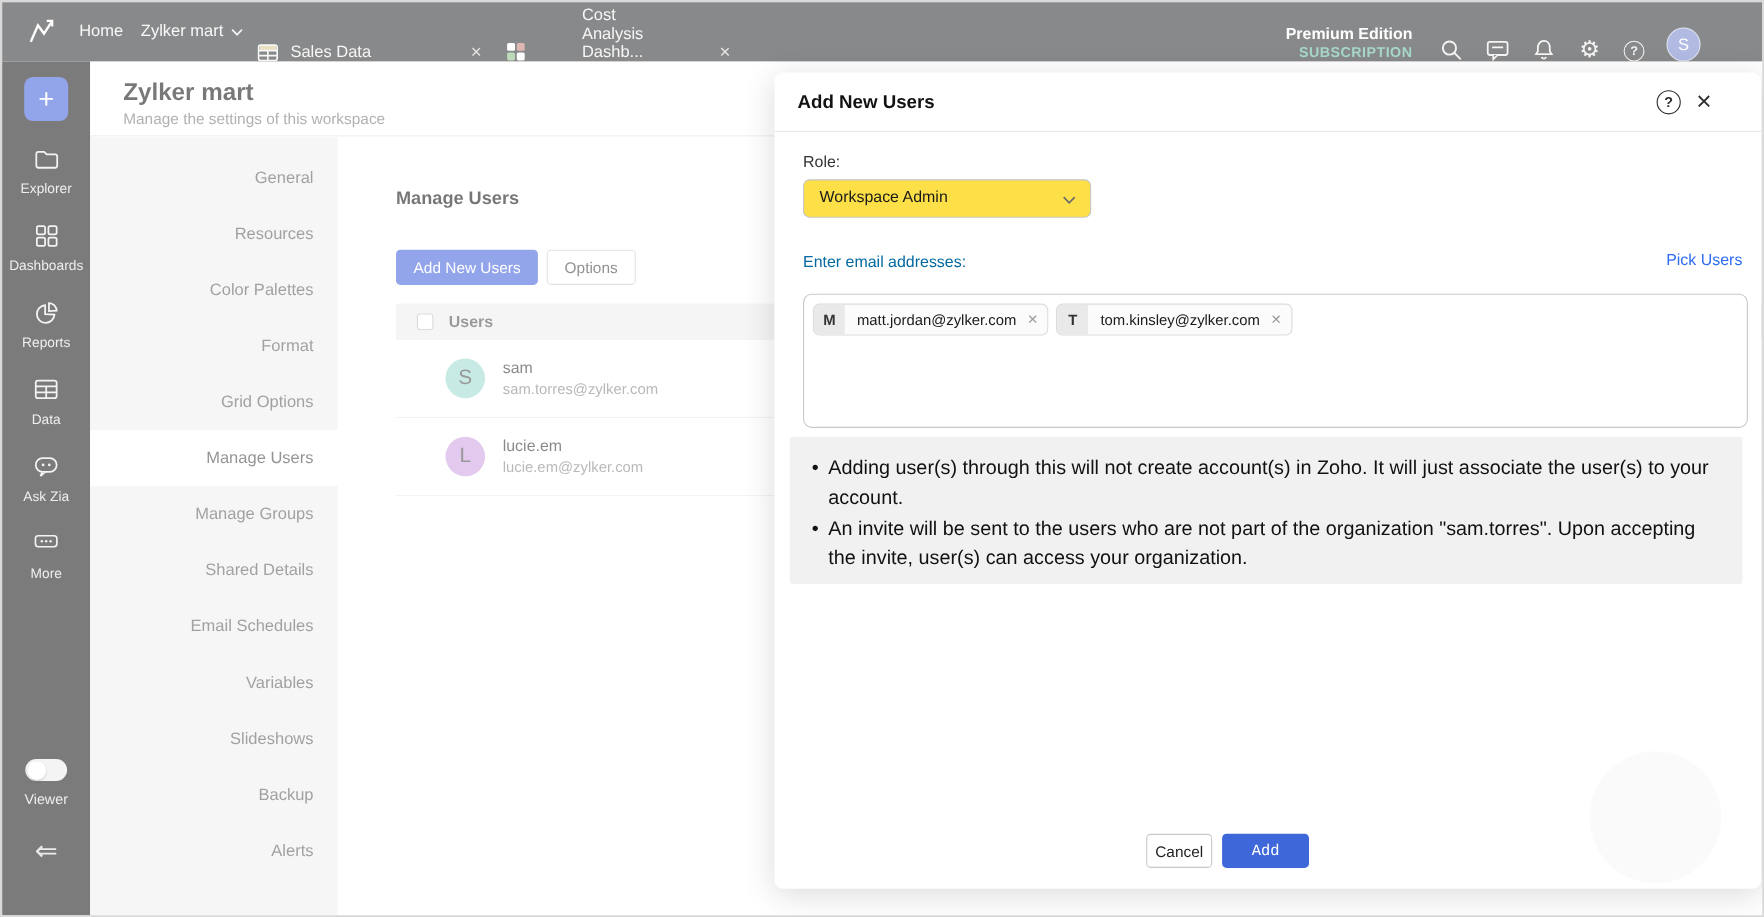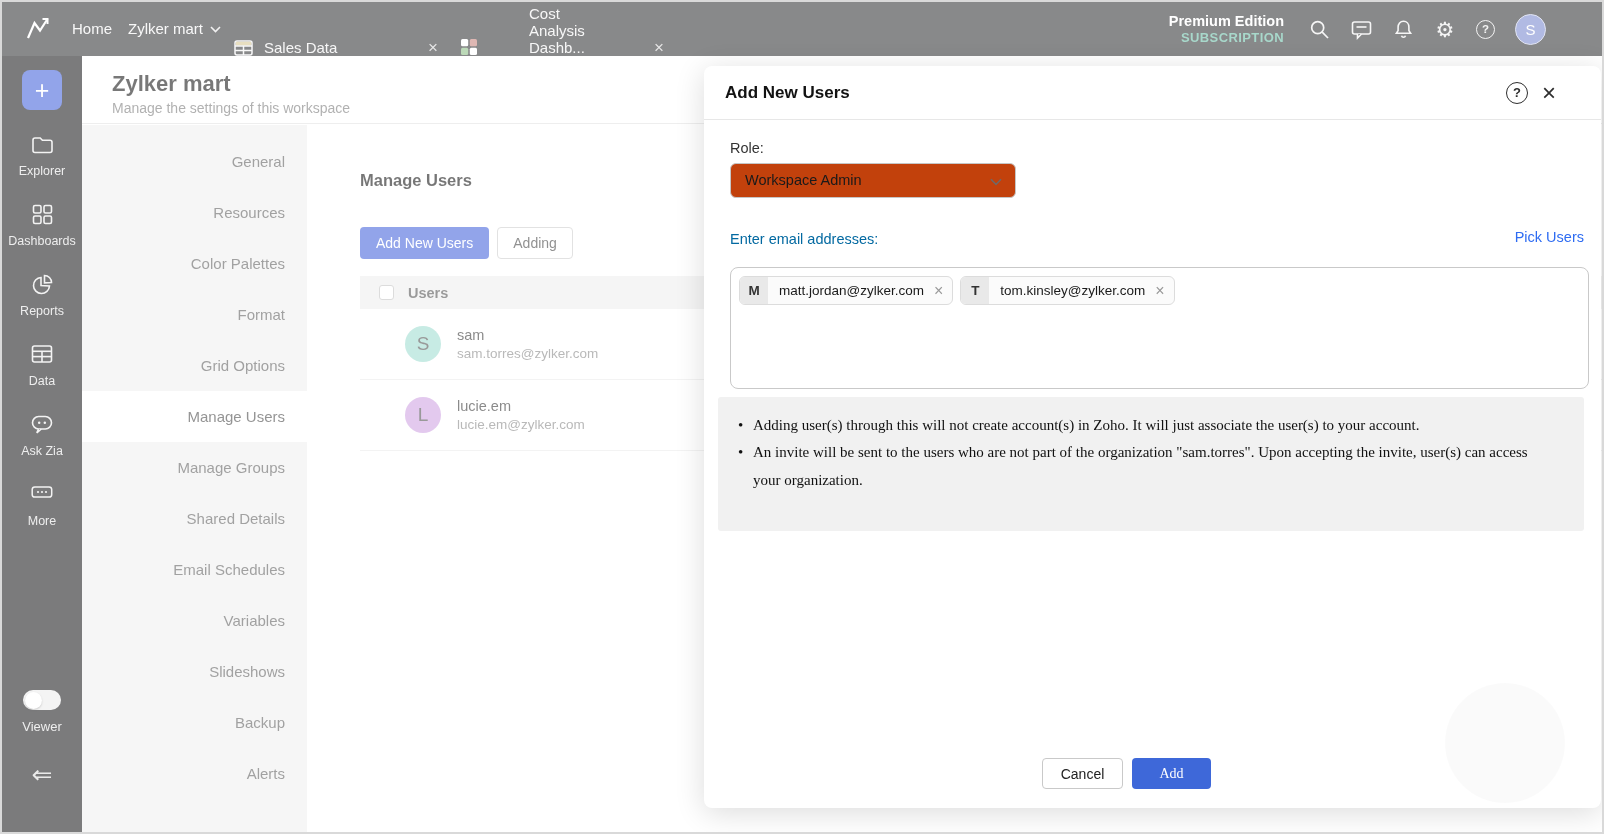--- a/index.html
+++ b/index.html
@@ -12,21 +12,21 @@
   .topbar { position:absolute; left:0; top:0; right:0; height:54px; background:#3a3b3d; z-index:1; }
   .tb-logo { position:absolute; left:22px; top:13px; width:28px; height:28px; }
   .tb-home { position:absolute; left:70px; top:0; line-height:54px; color:#f4f4f4; font-size:15px; cursor:pointer; }
   .tb-wsmenu { position:absolute; left:126px; top:0; line-height:54px; color:#f4f4f4; font-size:15px; cursor:pointer; display:flex; align-items:center; height:54px; }
   .tb-wsmenu svg { margin-left:7px; }
   .tb-tab { position:absolute; top:0; height:54px; display:flex; align-items:flex-end; color:#f2f2f2; font-size:15px; cursor:pointer; }
   .tb-tab .tab-close { margin-left:auto; color:#d5d5d5; font-size:17px; line-height:1; cursor:pointer; }
   .tab-1 { left:232px; width:204px; }
   .tab-2 { left:458px; width:204px;gap:40px; }
   .tab-icon { margin-right:11px; display:flex; }
-  .tb-right { position:absolute; right:56px; top:0; height:54px; display:flex; align-items:center; gap:20px; }
+  .tb-right { position:absolute; right:56px; top:0; height:54px; display:flex; align-items:flex-end; gap:20px; }
   .tb-edition { text-align:right; margin-right:4px; line-height:1.25; }
   .tb-edition .ed1 { color:#ffffff; font-size:14.5px; font-weight:bold; }
   .tb-edition .ed2 { color:#6ebea8; font-size:13px; font-weight:bold; letter-spacing:.4px; }
   .tb-ic { width:22px; height:22px; display:flex; align-items:center; justify-content:center; cursor:pointer; }
   .tb-gear { color:#ededed; font-size:21px; line-height:1; }
   .tb-help { width:19px; height:19px; border:1.5px solid #ececec; border-radius:50%; color:#ececec;
              font-size:11.5px; font-weight:bold; display:flex; align-items:center; justify-content:center; }
   .tb-avatar { width:31px; height:31px; border-radius:50%; background:#7e8cd0; border:1.5px solid #cdd3ea;
                color:#fff; font-size:15px; display:flex; align-items:center; justify-content:center; cursor:pointer; }
 
@@ -85,44 +85,44 @@
   
   .modal { position:absolute; left:702px; top:64px; width:897px; height:742px; background:#fff; border-radius:8px;
            box-shadow:0 5px 30px rgba(0,0,0,.14); z-index:10; }
   .m-header { height:54px; border-bottom:1px solid #e7e7e7; display:flex; align-items:center; }
   .m-title { margin-left:21px; font-size:17px; font-weight:bold; color:#121212; }
   .m-help { margin-left:auto; width:22px; height:22px; border:1.4px solid #2e2e2e; border-radius:50%; color:#2e2e2e;
             font-size:13px; font-weight:bold; display:flex; align-items:center; justify-content:center; cursor:pointer; }
   .m-close { margin:0 45px 0 14px; color:#2e2e2e; font-size:24px; line-height:1; cursor:pointer; }
   .m-body { position:relative; height:687px; }
   .role-label { position:absolute; left:26px; top:20px; font-size:14.5px; color:#333; }
-  .role-select { position:absolute; left:26px; top:43px; width:286px; height:35px; border:1px solid #c6c6c6;
-                 border-radius:6px; background:#c2410c; cursor:pointer;padding-left:47px; }
+  .role-select { position:absolute; left:26px; top:43px; width:262px; height:35px; border:1px solid #c6c6c6;
+                 border-radius:6px; background:#fde047; cursor:pointer;padding-left:47px; }
   .role-value { position:absolute; left:14px; top:0; line-height:33px; font-size:14.5px; color:#1a1a1a; }
   .role-chevron { position:absolute; right:13px; top:14px; }
   .email-label { position:absolute; left:26px; top:111px; font-size:14.5px; color:#0369a1; }
   .pick-users { position:absolute; right:17px; top:109px; font-size:14.5px; color:#2e6cf2; cursor:pointer; }
   .email-box { position:absolute; left:26px; right:12px; top:147px; height:122px; border:1px solid #c9c9c9;
                border-radius:8px; padding:8px; display:flex; align-content:flex-start; flex-wrap:wrap; cursor:text; }
   .chip { display:inline-flex; align-items:center; height:29px; border:1px solid #dcdcdc; background:#fbfbfb;
           border-radius:6px; margin-right:7px; overflow:hidden; }
   .chip-initial { width:28px; height:29px; background:#e9e9e9; font-size:13.5px; font-weight:bold; color:#333;
                   display:flex; align-items:center; justify-content:center; }
   .chip-email { padding:0 10px 0 11px; font-size:13.5px; color:#1a1a1a; }
   .chip-close { margin-right:9px; color:#999; font-size:16px; line-height:1; cursor:pointer; }
   .info-box { position:absolute; left:14px; right:17px; top:277px; height:134px; background:#f1f1f1;
               border-radius:3px; padding:15px 30px 0 18px; }
   .info-box ul { list-style:none; }
-  .info-box li { position:relative; padding-left:17px; font-size:15px; color:#111; line-height:27.4px;font-family:Liberation Serif, serif; }
+  .info-box li { position:relative; padding-left:17px; font-size:18px; color:#111; line-height:27.4px; }
   .info-box li::before { content:"\2022"; position:absolute; left:2px; }
   .m-actions { position:absolute; left:338px; top:638px; display:flex; gap:9px; }
-  .btn-cancel { width:81px; height:31px; background:#fff; border:1px solid #c9c9c9; border-radius:4px;
+  .btn-cancel { width:60px; height:31px; background:#fff; border:1px solid #c9c9c9; border-radius:4px;
                 font-size:14px; color:#222; font-family:inherit; cursor:pointer; }
   .btn-ok { width:79px; height:31px; background:#3e68d9; border:none; border-radius:4px;
-            font-size:14px; color:#fff; font-family:Liberation Serif, serif; cursor:pointer; }
+            font-size:14px; color:#fff; font-family:Liberation Mono, monospace; cursor:pointer; }
   .watermark { position:absolute; right:36px; bottom:4px; width:120px; height:120px; border-radius:50%;
                background:rgba(0,0,0,.018); }
 
   svg { display:block; }
 </style>
 </head>
 <body>
 
 <div class="screen">
 
@@ -293,21 +293,21 @@
     <div class="nav-item">Variables</div>
     <div class="nav-item">Slideshows</div>
     <div class="nav-item">Backup</div>
     <div class="nav-item">Alerts</div>
   </nav>
 
   <main class="content">
     <div class="mu-heading">Manage Users</div>
     <div class="btn-row">
       <button class="btn-add-new">Add New Users</button>
-      <button class="btn-refresh">Adding</button>
+      <button class="btn-refresh">Options</button>
     </div>
     <div class="users-bar">
       <span class="users-checkbox"></span>
       <span class="users-col-label">Users</span>
     </div>
     <div class="user-rows">
       <div class="user-row">
         <span class="u-avatar" style="background: rgb(162, 222, 210);">S</span>
         <span class="u-info">
           <div class="u-name">sam</div>

